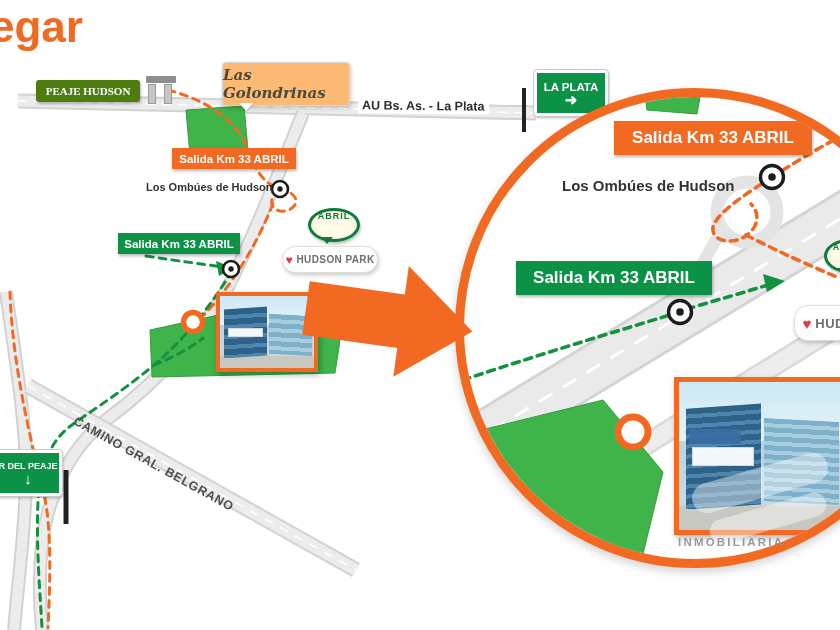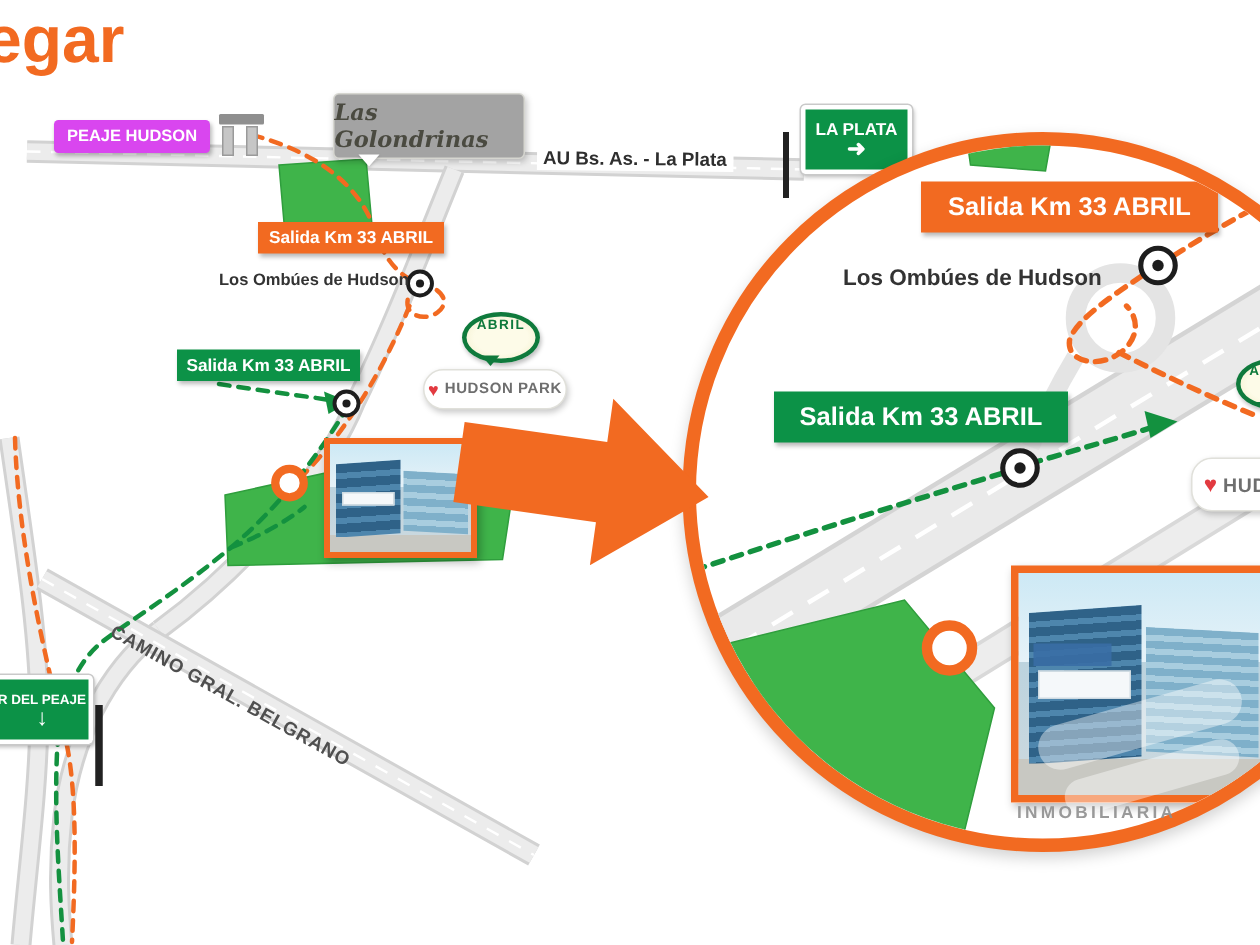--- a/index.html
+++ b/index.html
@@ -25,27 +25,27 @@
   }
 
   
   .sign{
     position:absolute;display:flex;align-items:center;justify-content:center;
     color:#fff;font-weight:bold;text-align:center;
     box-shadow:1px 2px 3px rgba(0,0,0,.28);
   }
   .sign.orange{background:var(--orange);}
   .sign.green{background:var(--green_sign);}
-  .sign.gray{background:#d946ef;border-radius:3px;}
+  .sign.gray{background:#4d7c0f;border-radius:3px;font-family:Liberation Serif, serif;}
   .sign.bordered{border:3px solid #fff;outline:1px solid #c9c9c9;border-radius:3px;flex-direction:column;gap:1px;}
 
   .plain-label{position:absolute;color:var(--dark_text);white-space:nowrap;}
 
   .bubble{
-    position:absolute;background:#a3a3a3;border:1px solid #d6d6d0;border-radius:4px;
+    position:absolute;background:#fdba74;border:1px solid #d6d6d0;border-radius:4px;
     box-shadow:1px 2px 4px rgba(0,0,0,.22);
     display:flex;align-items:center;justify-content:center;
   }
   .bubble.tail::after{
     content:"";position:absolute;left:16px;bottom:-13px;
     border:7px solid transparent;border-top:8px solid #fff;
     filter:drop-shadow(0 1px 1px rgba(0,0,0,.2));
   }
   .script-text{
     font-family:"DejaVu Serif",serif;font-style:italic;font-weight:bold;

